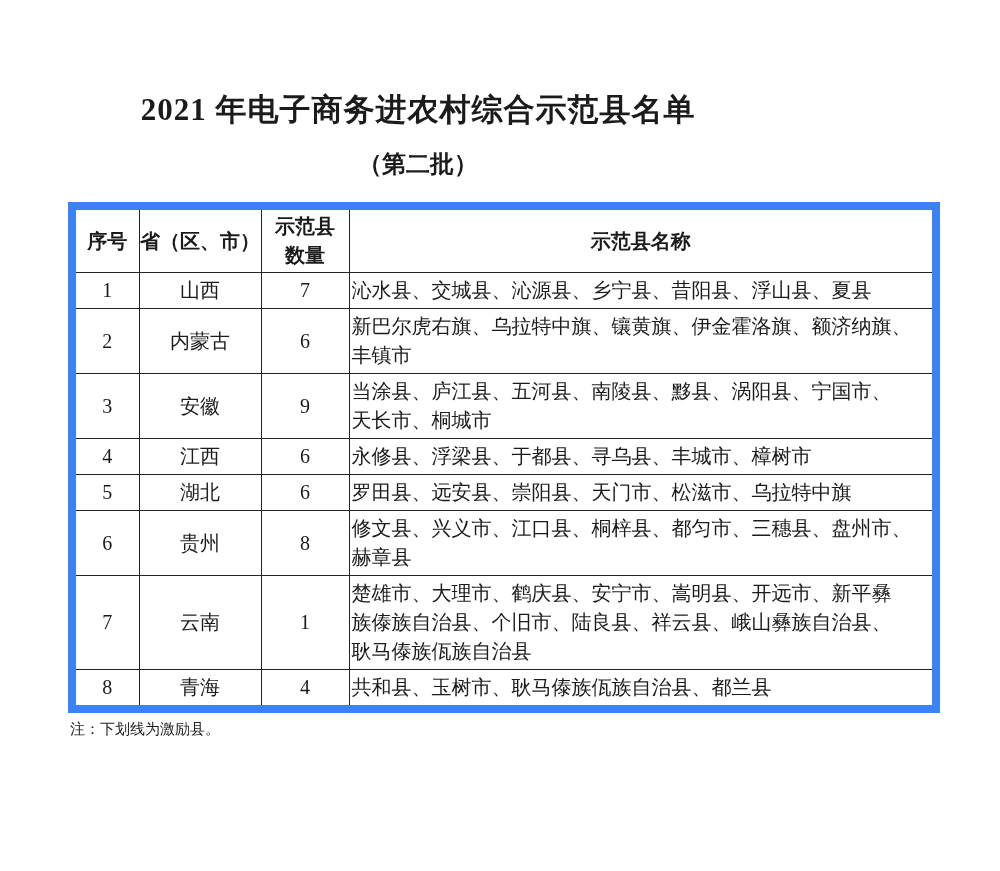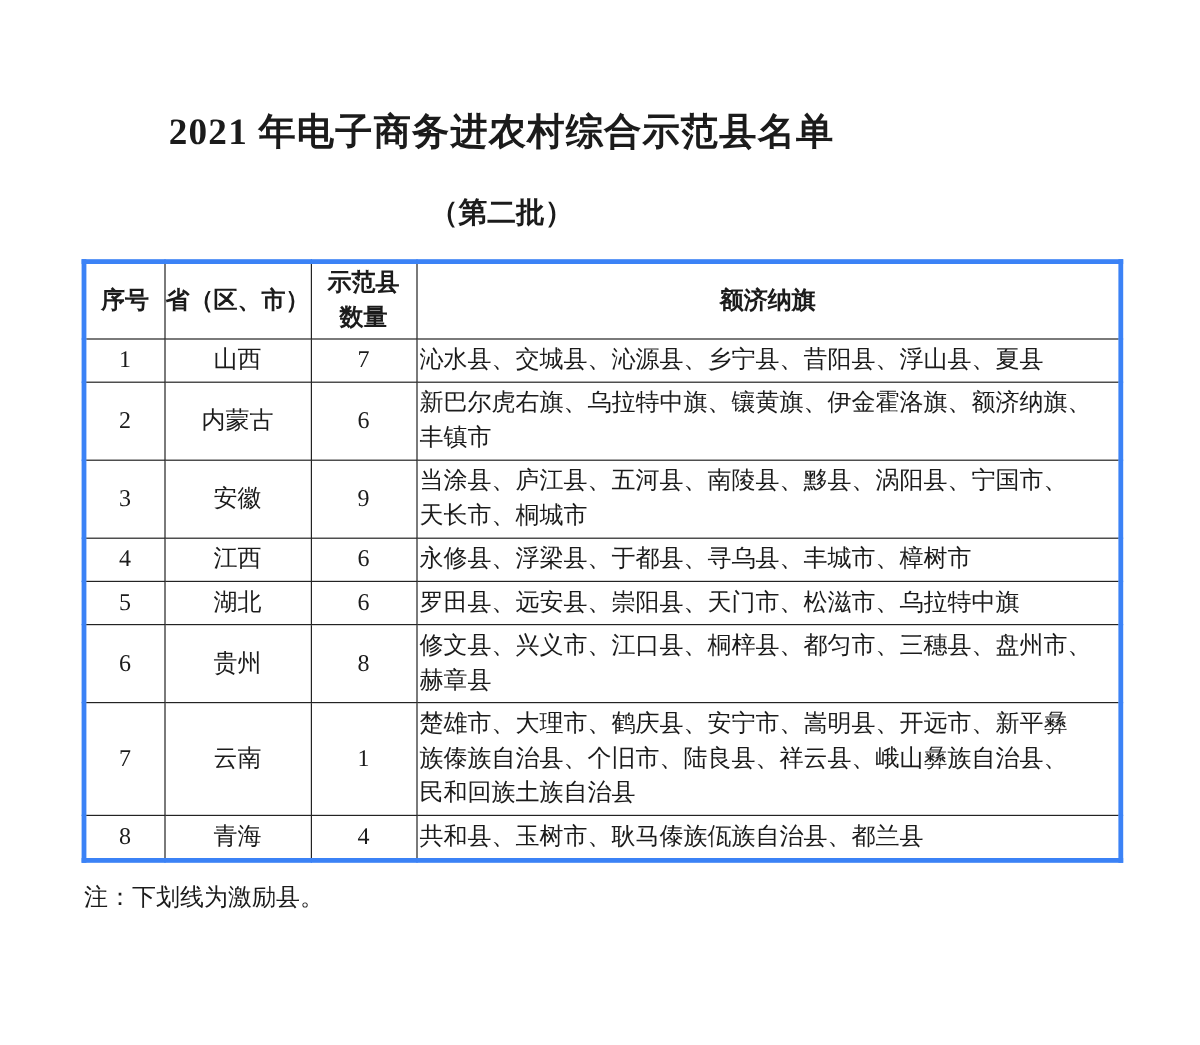--- a/index.html
+++ b/index.html
@@ -23,21 +23,21 @@
   .doc-title {
     margin: 0;
     padding-top: 92px;
     text-align: center;
     font-size: 31px;
     font-weight: bold;
     letter-spacing: 1px;
     line-height: 36px;
   }
   .doc-subtitle {
-    margin: 14px;
+    margin: 0;
     padding-top: 22px;
     text-align: center;
     font-size: 24px;
     font-weight: bold;
     line-height: 28px;
   }
   table.county-table {
     margin-top: 24px;
     border-collapse: collapse;
     table-layout: fixed;
@@ -50,21 +50,21 @@
   table.county-table th,
   table.county-table td {
     border: 1.6px solid #232323;
     font-size: 20px;
     line-height: 29px;
     vertical-align: middle;
     padding: 3px 2px;
     box-sizing: border-box;
   }
   table.county-table {
-    border: 4px solid #3b82f6;
+    border: 8px solid #3b82f6;
   }
   table.county-table th {
     font-weight: bold;
     text-align: center;
     white-space: nowrap;
     height: 62px;
     padding: 2px 0;
   }
   td.cell-index, td.cell-count, td.cell-province, td.cell-total-label {
     text-align: center;
@@ -77,23 +77,23 @@
   }
   tr.total-row td {
     height: 56px;
   }
   .u-incentive {
     text-underline-offset: 4px;
     text-decoration-thickness: 1.5px;
   }
   .footnote {
     margin: 0;
-    padding-top: 17px;
+    padding-top: 4px;
     padding-left: 2px;
-    font-size: 20px;
+    font-size: 15px;
     line-height: 24px;
   }
 </style>
 </head>
 <body>
 
 <div class="page">
 
   <h1 class="doc-title">2021 年电子商务进农村综合示范县名单</h1>
 
@@ -104,21 +104,21 @@
       <col class="c-index">
       <col class="c-province">
       <col class="c-count">
       <col class="c-names">
     </colgroup>
     <thead>
       <tr>
         <th>序号</th>
         <th>省（区、市）</th>
         <th><span>示范县</span><br><span>数量</span></th>
-        <th>额济纳旗</th>
+        <th>示范县名称</th>
       </tr>
     </thead>
     <tbody>
         <tr>
           <td class="cell-index">1</td>
           <td class="cell-province">山西</td>
           <td class="cell-count">7</td>
           <td class="cell-names"><span>沁水县、交城县、沁源县、乡宁县、昔阳县、浮山县、夏县</span></td>
         </tr>
         <tr>
@@ -148,21 +148,21 @@
         <tr>
           <td class="cell-index">6</td>
           <td class="cell-province">贵州</td>
           <td class="cell-count">8</td>
           <td class="cell-names"><span>修文县、兴义市、江口县、桐梓县、都匀市、三穗县、盘州市、</span><br><span>赫章县</span></td>
         </tr>
         <tr>
           <td class="cell-index">7</td>
           <td class="cell-province">云南</td>
           <td class="cell-count">1</td>
-          <td class="cell-names"><span>楚雄市、大理市、鹤庆县、安宁市、嵩明县、开远市、新平彝</span><br><span>族傣族自治县、个旧市、陆良县、祥云县、峨山彝族自治县、</span><br><span>民和回族土族自治县</span></td>
+          <td class="cell-names"><span>楚雄市、大理市、鹤庆县、安宁市、嵩明县、开远市、新平彝</span><br><span>族傣族自治县、个旧市、陆良县、祥云县、峨山彝族自治县、</span><br><span>耿马傣族佤族自治县</span></td>
         </tr>
         <tr>
           <td class="cell-index">8</td>
           <td class="cell-province">青海</td>
           <td class="cell-count">4</td>
           <td class="cell-names"><span>共和县、玉树市、耿马傣族佤族自治县、都兰县</span></td>
         </tr>
       </tbody>
   </table>
 

